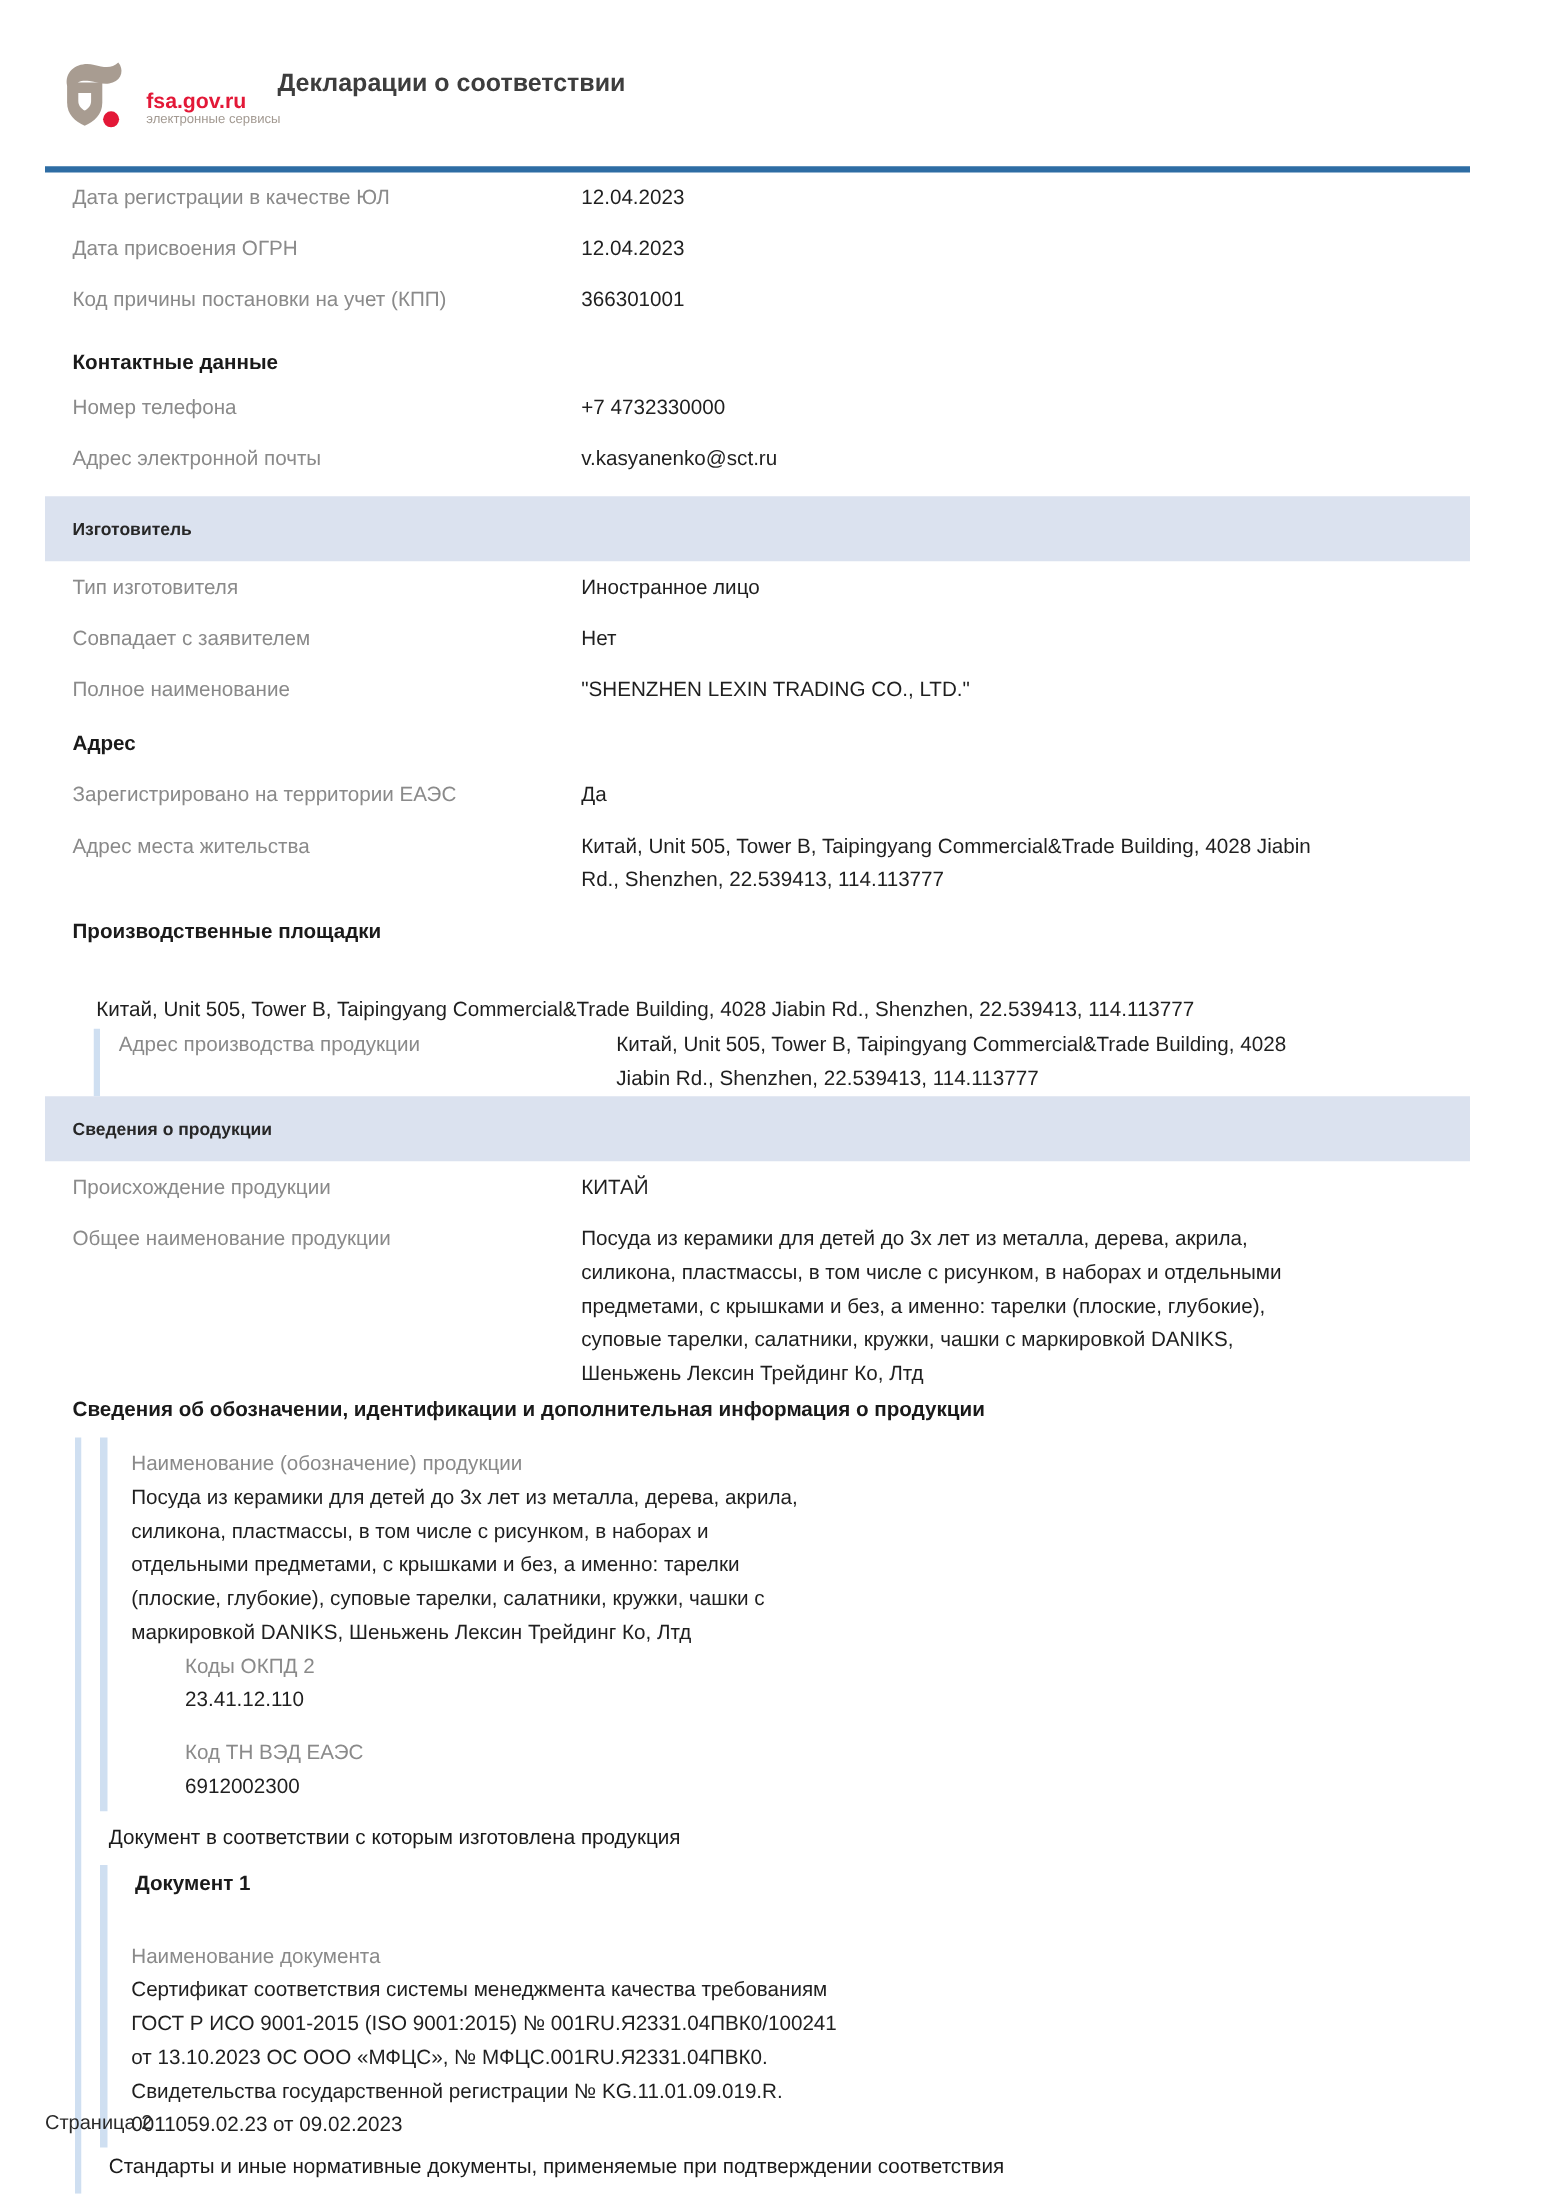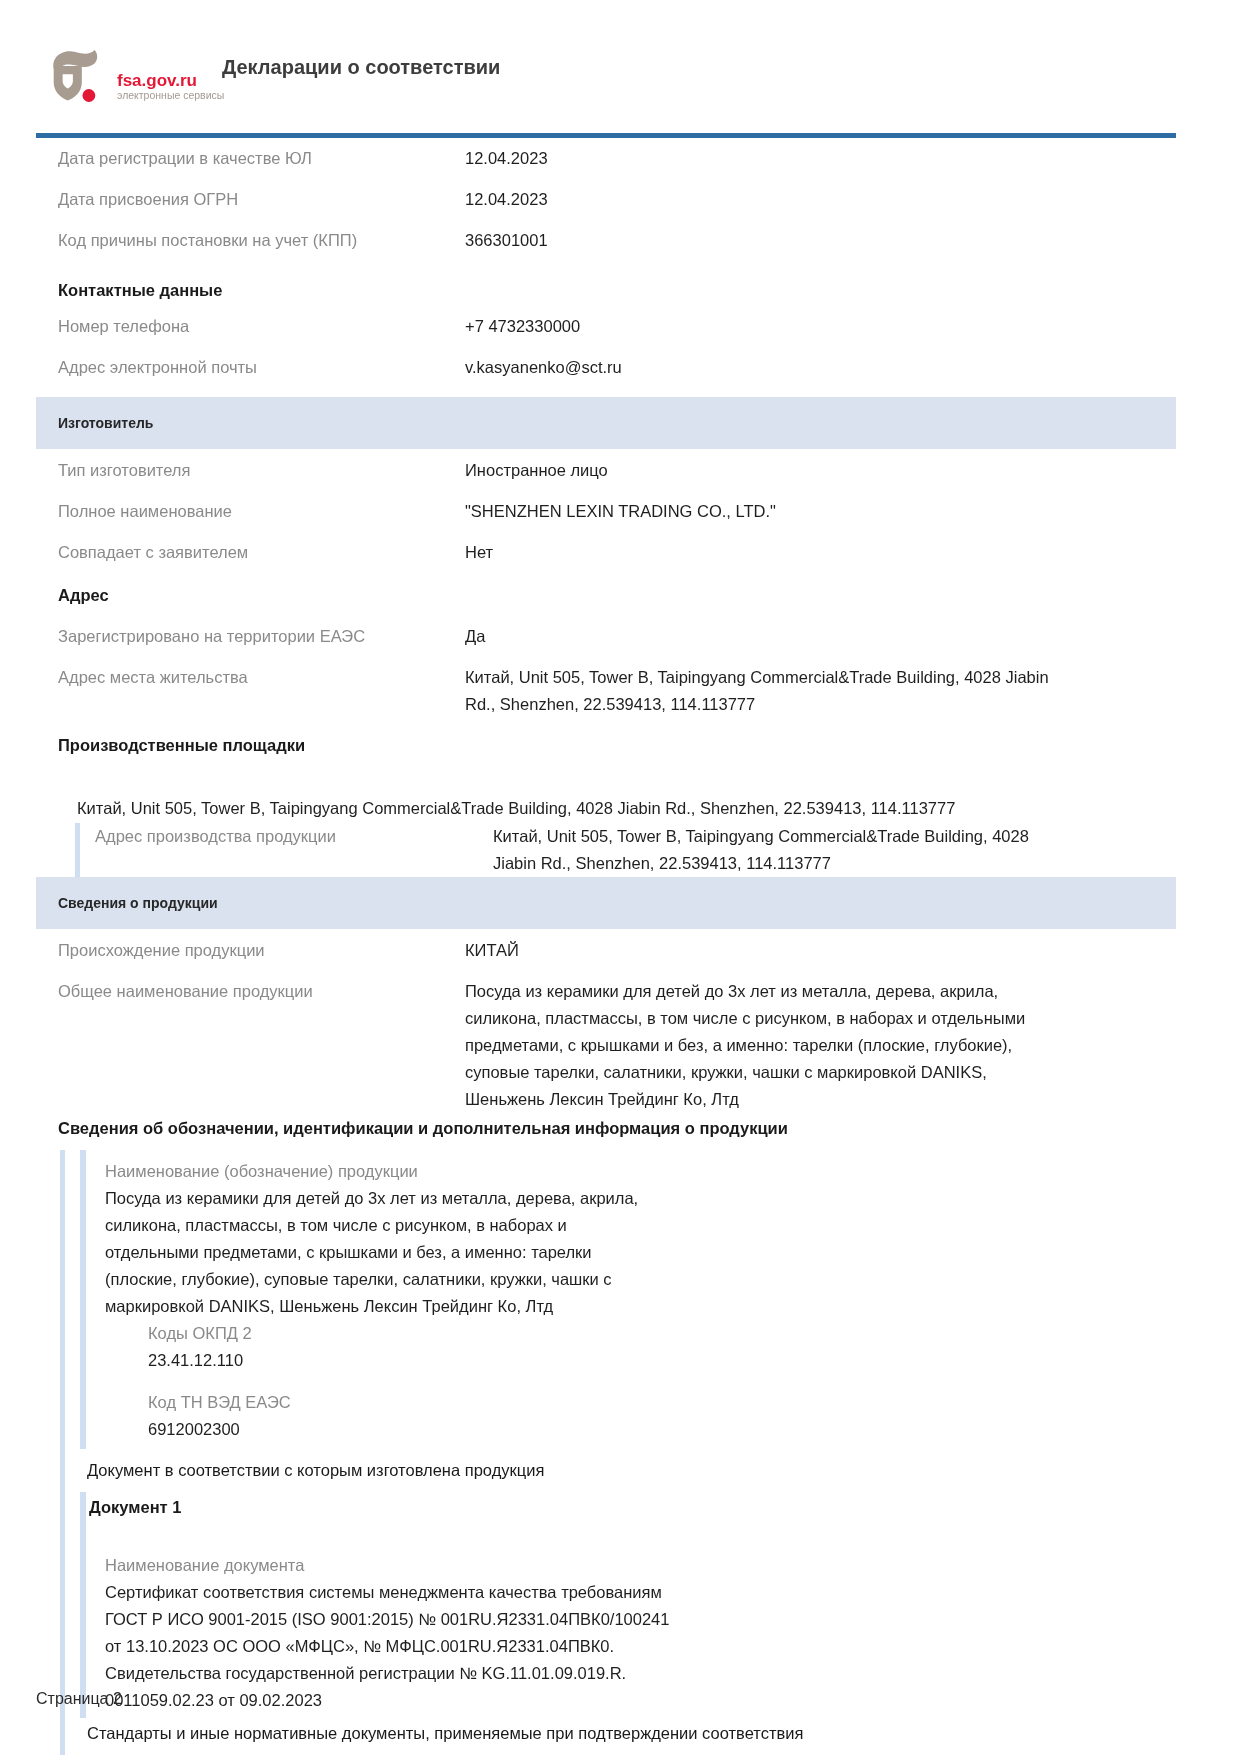--- a/index.html
+++ b/index.html
@@ -49,21 +49,21 @@
   .indent1 .val{width:575px;}
   
   .outer-block{margin:8px 0 0 24px;border-left:5px solid var(--indent-bar);padding-bottom:18px;}
   .inner-block{margin-left:15px;border-left:6px solid var(--indent-bar);padding:8px 0 6px 0;}
   .inner-block .row{margin:0 0 0 0;padding-left:19px;flex-direction:column;}
   .inner-block .row + .row{margin-top:0;margin-left:43px;}
   .inner-block .row.gap{margin-top:15px;}
   .inner-block .lbl{width:407px;}
   .inner-block .val{width:550px;}
   .outer-head{font-weight:400;padding-left:22px;margin-top:8px;color:#1a1a1a;}
-  .inner-head{font-weight:700;padding-left:3px;color:#1a1a1a;}
+  .inner-head{font-weight:700;padding-left:22px;color:#1a1a1a;}
   .doc-block{margin-top:8px;padding:2px 0 4px 0;}
   .doc-block .row{margin-top:31px;}
   .doc-block .lbl{width:375px;}
   .doc-block .val{width:575px;}
   .std-block{margin-top:12px;padding:0 0 20px 0;}
   .h-standards{margin-top:2px;}
   
   .footer{position:absolute;left:36px;right:38px;top:1685px;display:flex;justify-content:space-between;font-size:16px;color:#2a2a2a;}
 </style>
 </head>
@@ -113,26 +113,26 @@
   </div>
 
   <div class="strip mfr">
     <span class="strip-title">Изготовитель</span>
   </div>
   <div class="row" style="margin-top:8px">
     <div class="lbl">Тип изготовителя</div>
     <div class="val">Иностранное лицо</div>
   </div>
   <div class="row">
+    <div class="lbl">Совпадает с заявителем</div>
+    <div class="val">Нет</div>
+  </div>
+  <div class="row">
     <div class="lbl">Полное наименование</div>
     <div class="val">"SHENZHEN LEXIN TRADING CO., LTD."</div>
-  </div>
-  <div class="row">
-    <div class="lbl">Совпадает с заявителем</div>
-    <div class="val">Нет</div>
   </div>
 
   <div class="subhead" style="margin-top:16px">Адрес</div>
   <div class="row">
     <div class="lbl">Зарегистрировано на территории ЕАЭС</div>
     <div class="val">Да</div>
   </div>
   <div class="row">
     <div class="lbl">Адрес места жительства</div>
     <div class="val">Китай, Unit 505, Tower B, Taipingyang Commercial&amp;Trade Building, 4028 Jiabin Rd., Shenzhen, 22.539413, 114.113777</div>

